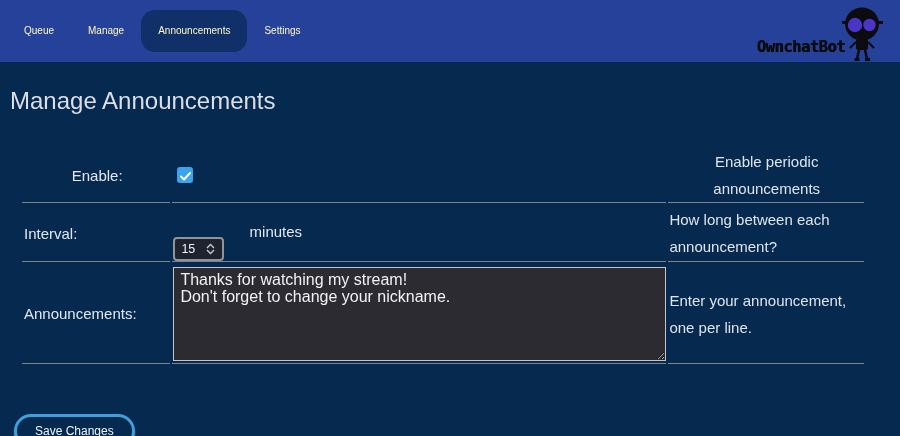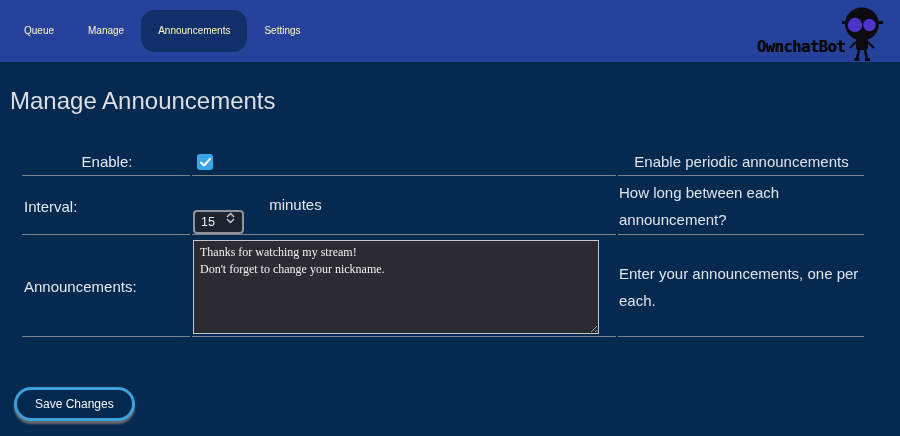--- a/index.html
+++ b/index.html
@@ -63,42 +63,42 @@
   
   .checkbox {
     width: 16px; height: 16px; margin-left: 4px;
     background: #3aa5ea; border-radius: 3px;
     display: flex; align-items: center; justify-content: center;
     cursor: pointer;
   }
 
   
   .numwrap {
-    display: inline-flex; 
+    display: inline-flex; align-items: center;
     width: 51px; height: 24px;
     background: #1d2430; border: 2px solid #8f949c; border-radius: 4px;
     vertical-align: middle;
     margin-top: 32px;
   }
   .numwrap input {
     width: 26px; border: none; background: transparent; outline: none;
     color: #f0f2f5; font-size: 12.5px; padding: 0 0 0 6px;
     font-family: "Liberation Sans", sans-serif;
   }
   .spinner { display: flex; flex-direction: column; align-items: center; width: 18px; cursor: pointer; }
   .spinner svg { display: block; }
   .unit { margin-left: 21px; font-size: 15px; }
 
   
   textarea.announce {
-    display: block; width: 406px; height: 94px;
+    display: block; width: 493px; height: 94px;
     background: #2b2b31; color: #f2f2f2;
     border: 1px solid #c2c5c9; border-radius: 0;
-    font-family: Liberation Serif, serif;
-    font-size: 12px; line-height: 17px; padding: 3px 6px;
+    font-family: Liberation Sans, sans-serif;
+    font-size: 16px; line-height: 17px; padding: 3px 6px;
     resize: both; outline: none;
   }
 
   
   .save-btn {
     margin: 48px 0 0 14px; height: 34px; padding: 0 18px;
     background: #062950; color: #f2f5f9;
     border: 3px solid #3da0da; border-radius: 17px;
     font-family: "Liberation Sans", sans-serif; font-size: 12px;
     box-shadow: 0 3px 2px #66696f;
@@ -184,21 +184,21 @@
     </td>
     <td class="desc">How long between each announcement?</td>
   </tr>
 
   <tr class="r-announce">
     <td class="lbl">Announcements:</td>
     <td class="ctl">
       <textarea class="announce" spellcheck="false" style="">Thanks for watching my stream!
 Don't forget to change your nickname.</textarea>
     </td>
-    <td class="desc">Enter your announcements, one per each.</td>
+    <td class="desc">Enter your announcement, one per line.</td>
   </tr>
 </tbody>
   </table>
 
 <button class="save-btn">Save Changes</button>
 
 
 
 
 </body></html>

